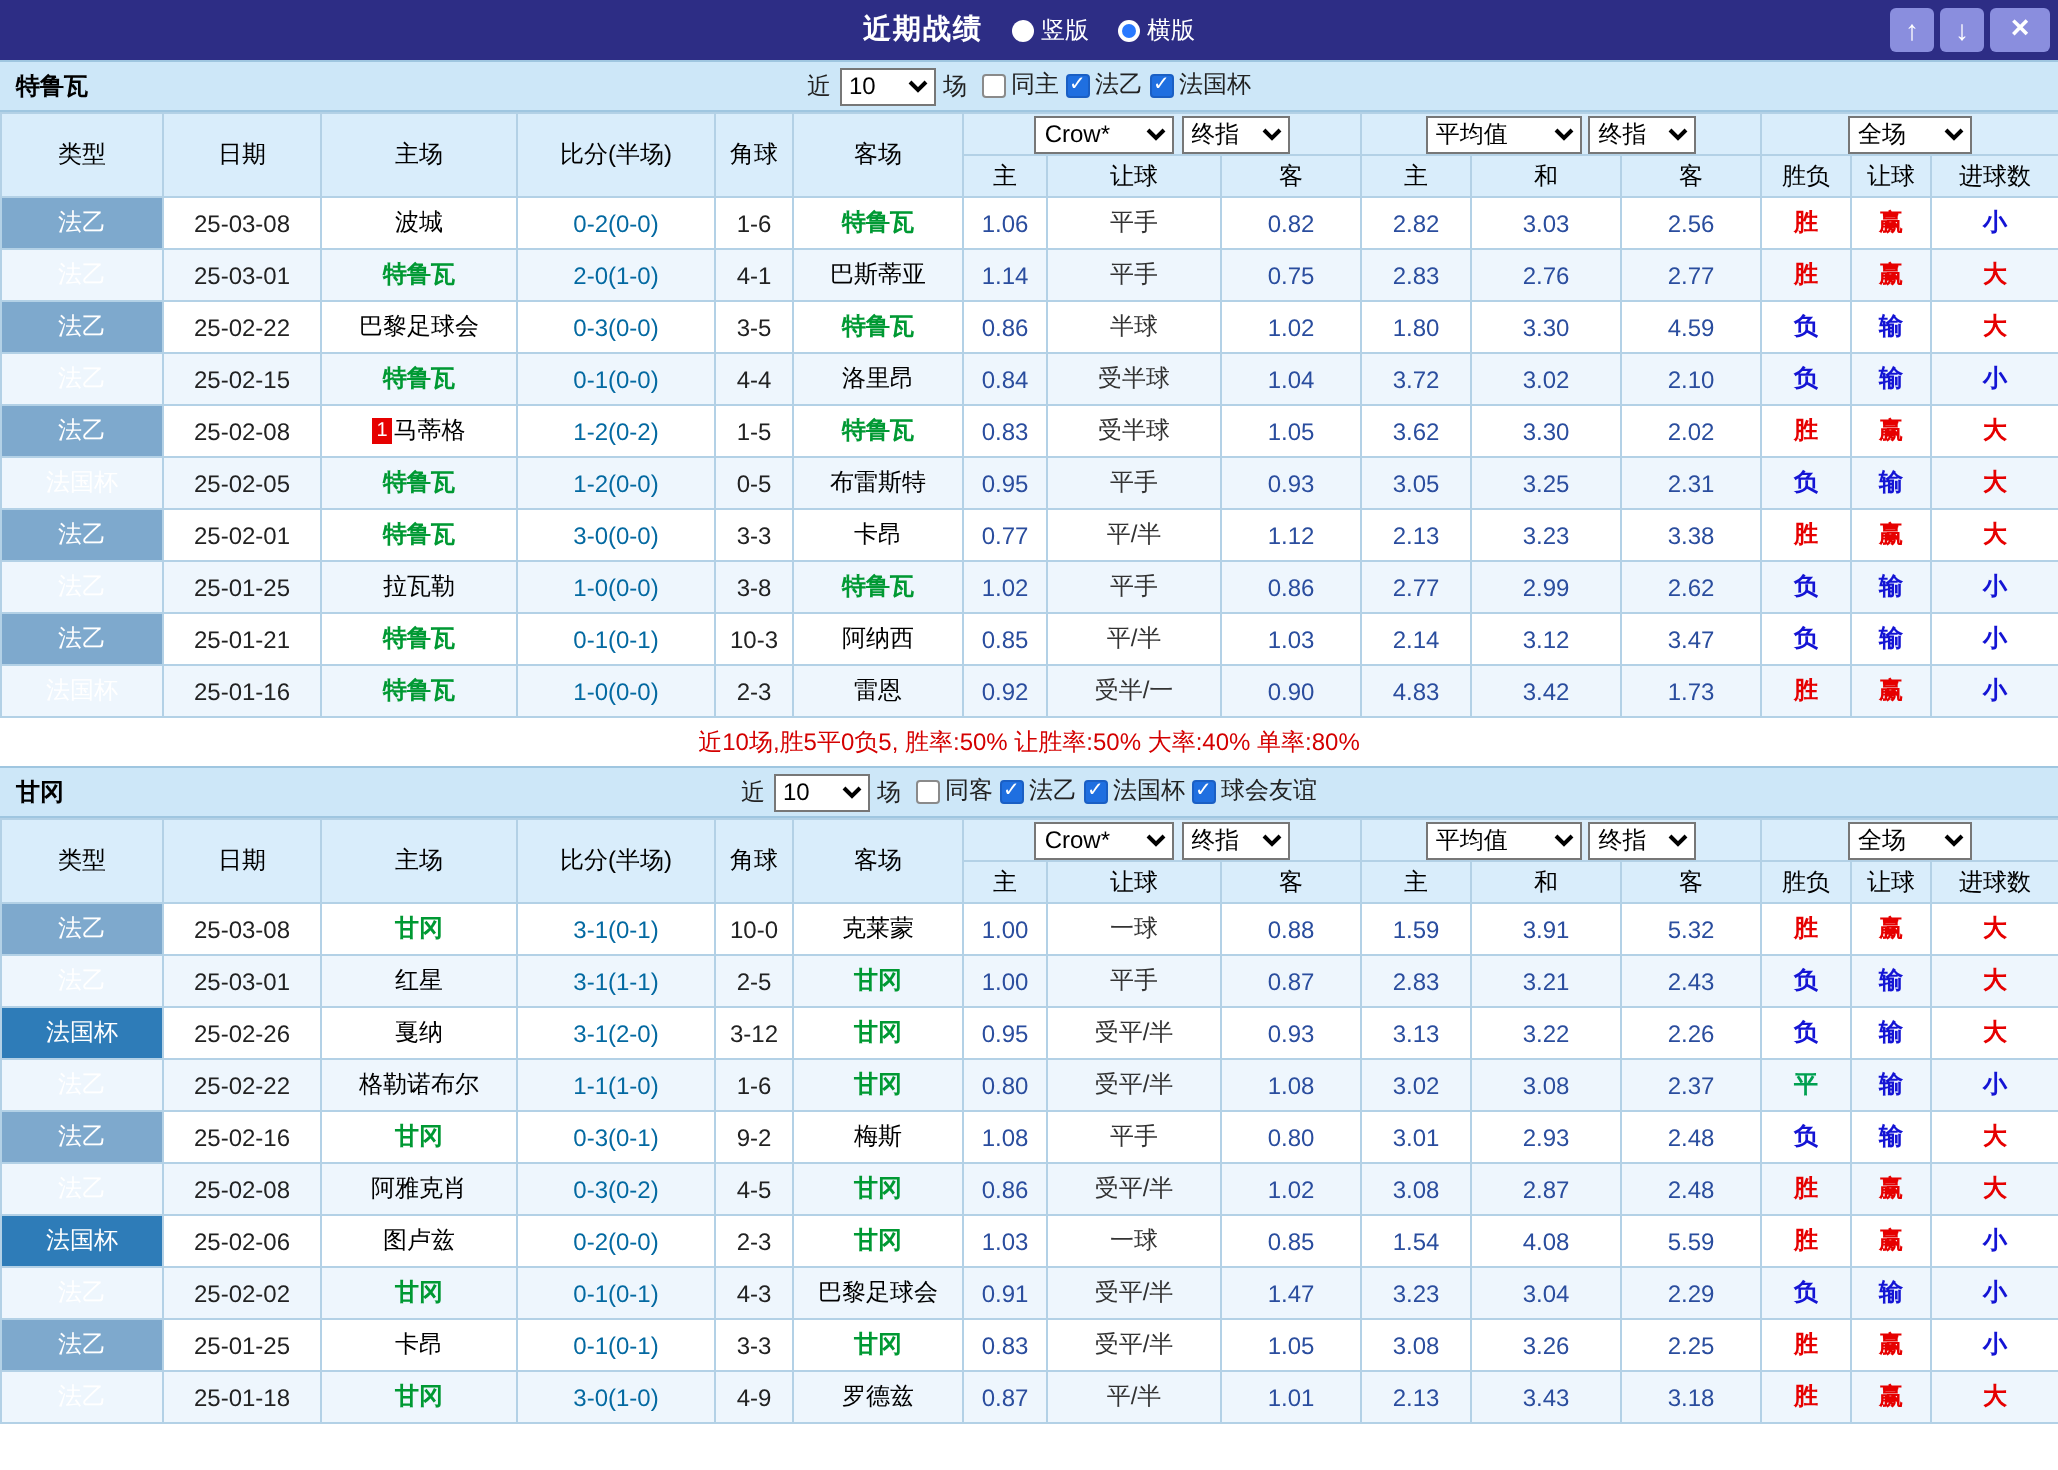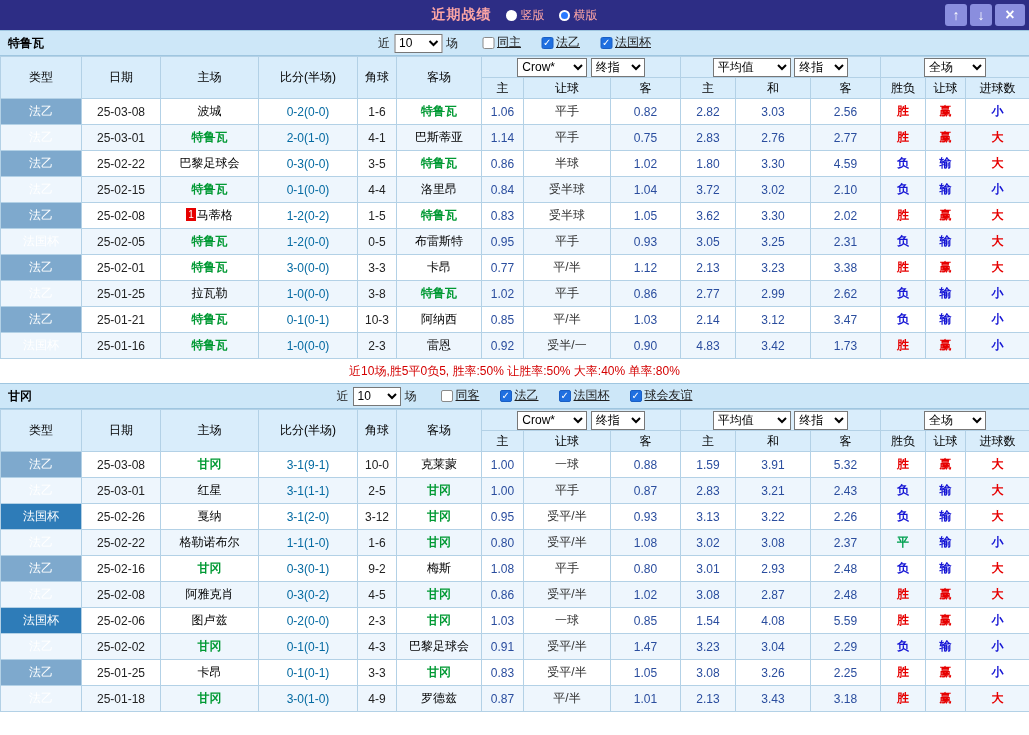--- a/index.html
+++ b/index.html
@@ -8,21 +8,21 @@
     width:1029px; height:735px; overflow:hidden;
     font-family:"Liberation Sans","DejaVu Sans",sans-serif;
     font-size:12px; color:#222; background:#fff;
   }
 
   
   .topbar {
     height:30px; background:#2d2d85; position:relative;
     display:flex; align-items:center; justify-content:center;
   }
-  .topbar-center { display:flex; align-items:center; gap:14px; color:#fca5a5; }
+  .topbar-center { display:flex; align-items:center; gap:14px; color:#ffffff; }
   .tb-title { font-weight:bold; font-size:14px; letter-spacing:1px; }
   .radio-item { display:inline-flex; align-items:center; gap:4px; cursor:pointer; }
   .radio { width:11px; height:11px; border-radius:50%; background:#fff; position:relative; display:inline-block; }
   .radio.sel::after { content:""; position:absolute; left:2px; top:2px; right:2px; bottom:2px; border-radius:50%; background:#2979ff; }
   .win-controls { position:absolute; right:4px; top:4px; display:flex; gap:3px; }
   .wbtn {
     width:22px; height:22px; background:#8a8ede; color:#fff; border-radius:3px;
     display:flex; align-items:center; justify-content:center; font-size:14px; cursor:pointer;
   }
   .wbtn.close { width:30px; font-size:16px; font-weight:bold; }
@@ -37,21 +37,21 @@
   .controls {
     position:absolute; left:50%; transform:translateX(-50%);
     display:flex; align-items:center; gap:4px; white-space:nowrap;
   }
   select { font-size:12px; height:19px; border:1px solid #777; background:#fff; font-family:inherit; }
   .sel-count { width:48px; }
   .sel-book  { width:70px; }
   .sel-stage { width:54px; }
   .sel-avg   { width:78px; }
   .sel-scope { width:62px; }
-  .filter-item { display:inline-flex; align-items:center; gap:3px; margin-left:20px; cursor:pointer;text-decoration:underline; }
+  .filter-item { display:inline-flex; align-items:center; gap:3px; margin-left:3px; cursor:pointer; }
   .cb { width:12px; height:12px; border:1px solid #8a8a8a; border-radius:2px; background:#fff; display:inline-block; position:relative; }
   .cb.checked { background:#1f6fe0; border-color:#1a5fc4; }
   .cb.checked::after { content:"✓"; color:#fff; font-size:10px; font-weight:bold; position:absolute; left:1px; top:-1px; }
 
   
   table { border-collapse:collapse; table-layout:fixed; width:1029px; }
   th,td {
     border:1px solid #b3d1e6; text-align:center; padding:0;
     white-space:nowrap; overflow:hidden; height:26px;
   }
@@ -420,21 +420,21 @@
         <th>胜负</th>
         <th>让球</th>
         <th>进球数</th>
       </tr>
     </thead>
     <tbody>
         <tr>
     <td class="fa2">法乙</td>
     <td>25-03-08</td>
     <td><span class="tname focus">甘冈</span></td>
-    <td class="score">3-1(9-1)</td>
+    <td class="score">3-1(0-1)</td>
     <td>10-0</td>
     <td><span class="tname">克莱蒙</span></td>
     <td class="num">1.00</td>
     <td class="hand">一球</td>
     <td class="num">0.88</td>
     <td class="num">1.59</td>
     <td class="num">3.91</td>
     <td class="num">5.32</td>
     <td class="c-red">胜</td>
     <td class="c-red">赢</td>

